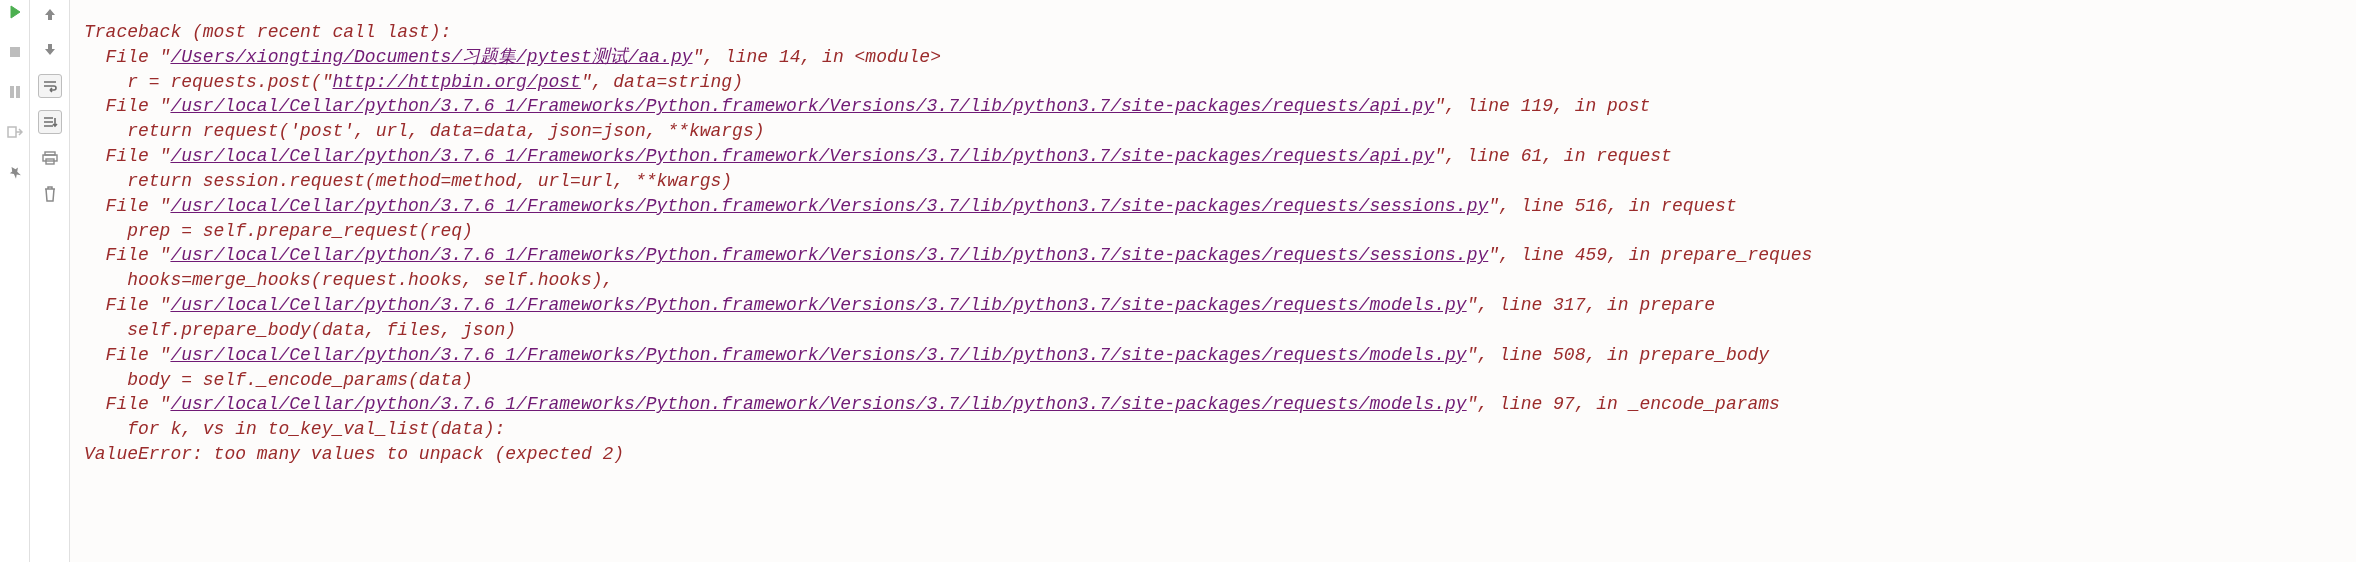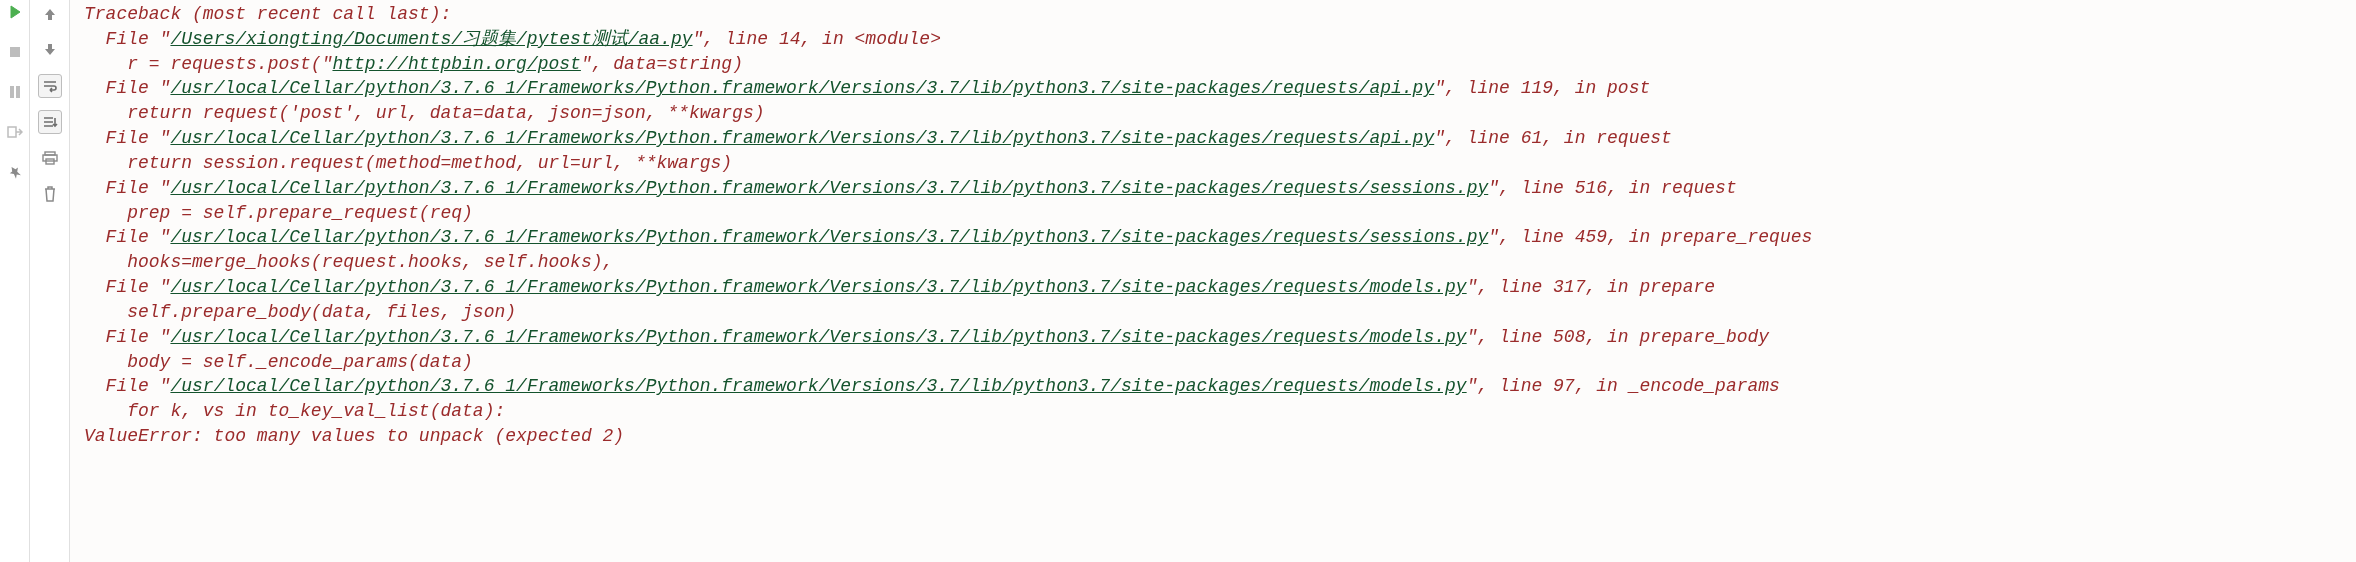--- a/index.html
+++ b/index.html
@@ -51,31 +51,31 @@
     color: #6e6e6e;
     cursor: pointer;
   }
   .gutter-mid .icon.boxed {
     border: 1px solid #bdbdbd;
     border-radius: 3px;
     background: #f4f4f4;
   }
   .console {
     flex: 1;
-    padding: 2px 8px 4px 14px;
+    padding: 20px 8px 4px 14px;
     background: #fdfcfb;
     color: #9b2b2b;
     line-height: 1.38;
     white-space: pre;
     overflow: hidden;
     font-style: italic;
   }
   .console .line { display: block; }
   .console .link {
-    color: #14532d;
+    color: #701a75;
     text-decoration: underline;
   }
   .console .q { color: #9b2b2b; font-style: italic; }
   svg { display: block; }
 </style>
 </head>
 <body>
 
 <div class="gutter-left">
   <div class="icon green">

